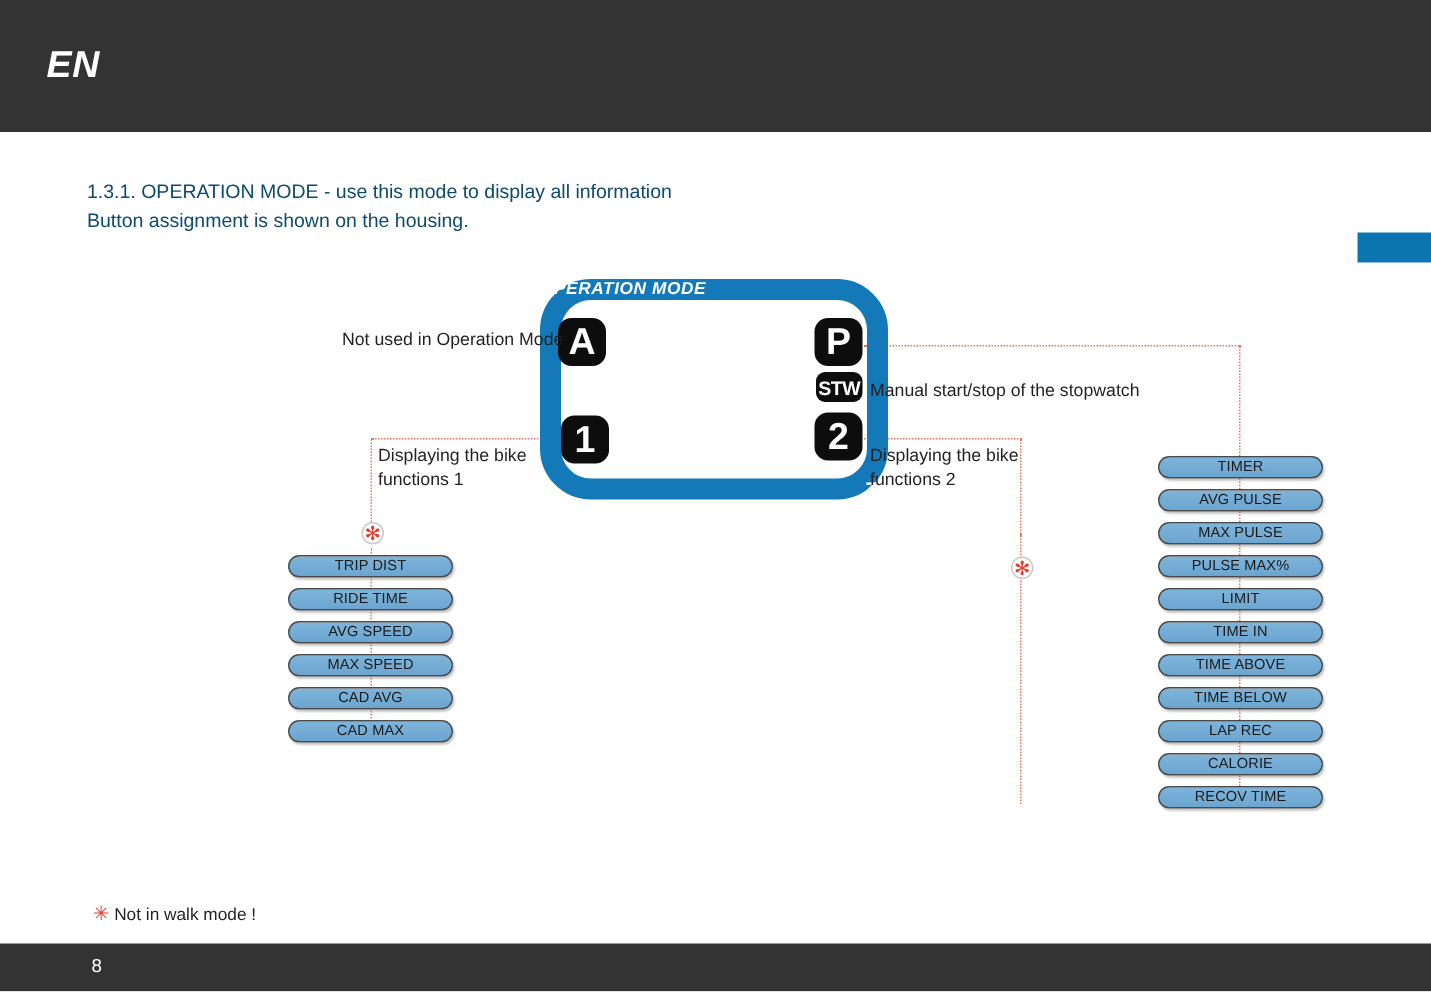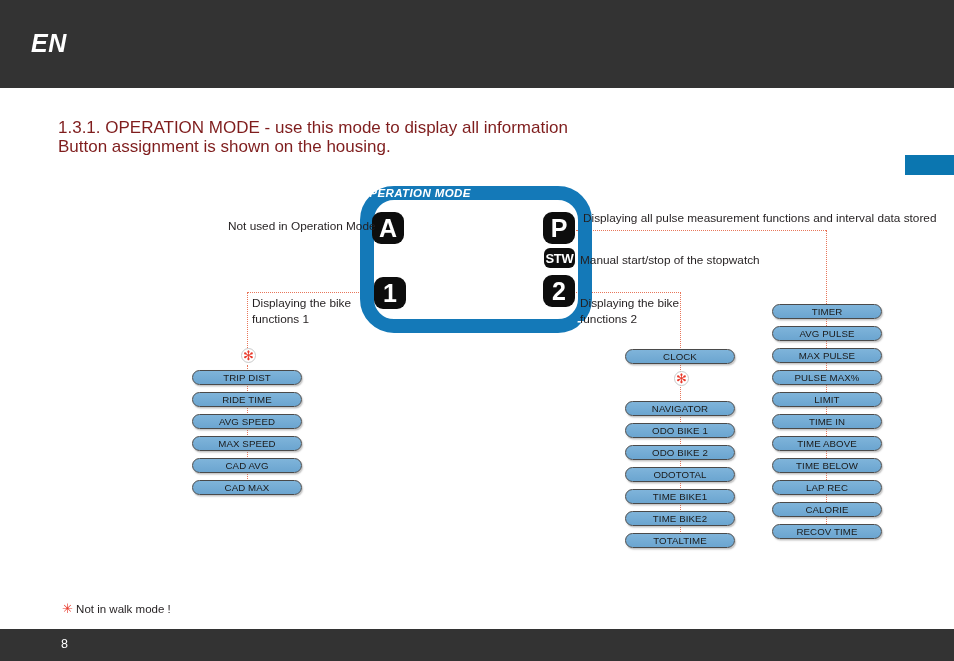--- a/index.html
+++ b/index.html
@@ -42,22 +42,22 @@
     position: absolute;
     right: 0; top: 155px;
     width: 49px; height: 20px;
     background: #0B76B0;
   }
 
   
   .intro {
     position: absolute;
     left: 58px; top: 118px;
-    font-size: 17px;
-    color: #7f1d1d;
+    font-size: 13px;
+    color: #0c4a6e;
     line-height: 19px;
     white-space: nowrap;
   }
 
   
   .ring {
     position: absolute;
     left: 360px; top: 186px;
     width: 232px; height: 147px;
     border: 14px solid #1479B8;
@@ -244,21 +244,20 @@
   <div class="ring-title">OPERATION MODE</div>
   <div class="ring-bottom-label">Z2</div>
 
   <div class="badge badge-lg badge-A">A</div>
   <div class="badge badge-lg badge-1">1</div>
   <div class="badge badge-lg badge-P">P</div>
   <div class="badge badge-sm badge-STW">STW</div>
   <div class="badge badge-lg badge-2">2</div>
 
   <div class="callout callout-a">Not used in Operation Mode</div>
-  <div class="callout callout-p">Displaying all pulse measurement functions and interval data stored</div>
   <div class="callout callout-stw">
     <div>Manual start/stop of the stopwatch</div>
   </div>
   <div class="callout callout-1">
     <div>Displaying the bike</div>
     <div>functions 1</div>
   </div>
   <div class="callout callout-2">
     <div>Displaying the bike</div>
     <div>functions 2</div>
@@ -269,31 +268,20 @@
 
   <div class="col col-left">
     <div class="pill">TRIP DIST</div>
     <div class="pill">RIDE TIME</div>
     <div class="pill">AVG SPEED</div>
     <div class="pill">MAX SPEED</div>
     <div class="pill">CAD AVG</div>
     <div class="pill">CAD MAX</div>
   </div>
 
-  <div class="col col-mid">
-    <div class="pill">CLOCK</div>
-    <div class="gap-spacer"></div>
-    <div class="pill">NAVIGATOR</div>
-    <div class="pill">ODO BIKE 1</div>
-    <div class="pill">ODO BIKE 2</div>
-    <div class="pill">ODOTOTAL</div>
-    <div class="pill">TIME BIKE1</div>
-    <div class="pill">TIME BIKE2</div>
-    <div class="pill">TOTALTIME</div>
-  </div>
 
   <div class="col col-right">
     <div class="pill">TIMER</div>
     <div class="pill">AVG PULSE</div>
     <div class="pill">MAX PULSE</div>
     <div class="pill">PULSE MAX%</div>
     <div class="pill">LIMIT</div>
     <div class="pill">TIME IN</div>
     <div class="pill">TIME ABOVE</div>
     <div class="pill">TIME BELOW</div>

